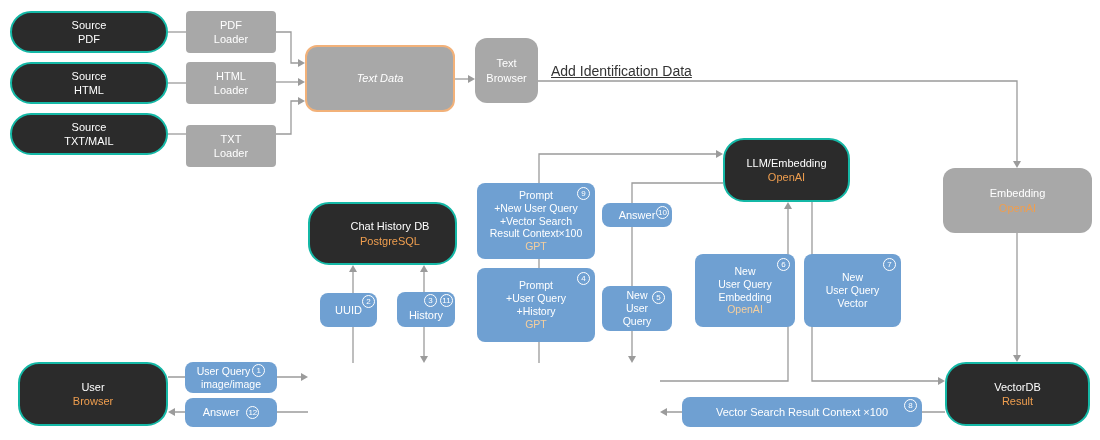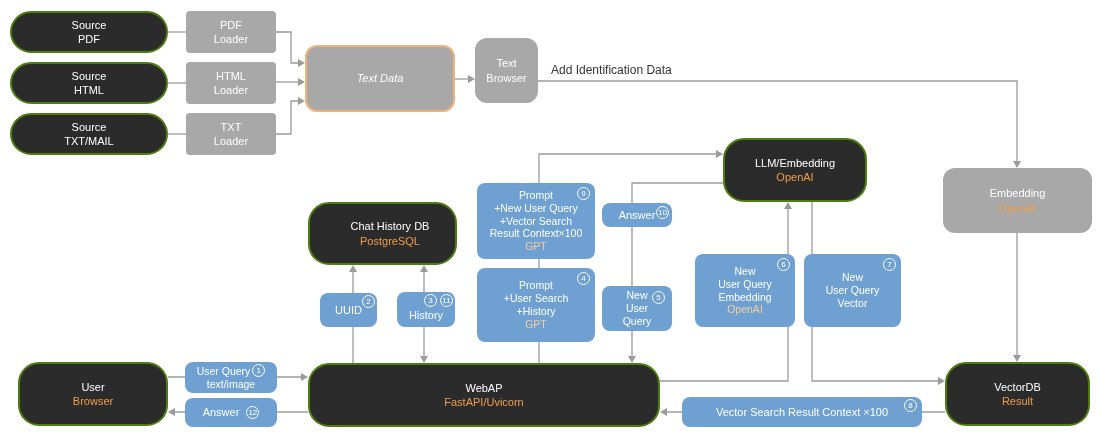--- a/index.html
+++ b/index.html
@@ -6,36 +6,36 @@
   #stage{
     position:relative;width:1100px;height:440px;background:#ffffff;
     font-family:"Liberation Sans", sans-serif;overflow:hidden;
   }
   #wires{position:absolute;left:0;top:0;z-index:0;pointer-events:none;}
   .node{
     position:absolute;box-sizing:border-box;z-index:1;
     display:flex;flex-direction:column;align-items:center;justify-content:center;
     text-align:center;font-size:11px;line-height:1.3;color:#fff;
   }
-  .dark{background:#2b2b2b;border:2px solid #4d7c0f;border-radius:21px;}
+  .dark{background:#2b2b2b;border:2px solid #14b8a6;border-radius:21px;}
   .gray{background:#a8a8a8;border-radius:4px;}
   .gray-round{background:#a8a8a8;border-radius:12px;}
   .orange-border{border:2px solid #f2b179;}
   .blue{background:#6fa0d2;border-radius:8px;}
   .accent{color:#ef9e4f;}          
   .accent-soft{color:#f5cf9e;}     
   .badge{
     position:absolute;box-sizing:border-box;border:1px solid #fff;border-radius:50%;
     color:#fff;min-width:13px;height:13px;padding:0 1px;font-size:8px;line-height:11px;
     text-align:center;background:transparent;
   }
   .badge.inline{position:static;display:inline-block;vertical-align:2px;margin-left:2px;}
   .badge-row{position:absolute;top:2px;right:2px;display:flex;gap:1px;}
   .annotation{
-    position:absolute;z-index:1;font-size:12px;color:#333;white-space:nowrap;
+    position:absolute;z-index:1;font-size:14px;color:#333;white-space:nowrap;text-decoration:underline;
   }
   .tight{line-height:1.22;font-size:10.5px;}
 </style>
 </head>
 <body>
 
 <div id="stage">
 
   <svg id="wires" width="1100" height="440" viewBox="0 0 1100 440">
     <g fill="none" stroke="#9b9b9b" stroke-width="1.3">
@@ -94,34 +94,34 @@
   </div>
 
   <div class="node gray" style="left:186px;top:11px;width:90px;height:42px;">
     <div>PDF</div>
     <div>Loader</div>
   </div>
   <div class="node gray" style="left:186px;top:62px;width:90px;height:42px;">
     <div>HTML</div>
     <div>Loader</div>
   </div>
-  <div class="node gray" style="left:186px;top:113px;width:90px;height:42px;">
+  <div class="node gray" style="left:186px;top:125px;width:90px;height:42px;">
     <div>TXT</div>
     <div>Loader</div>
   </div>
 
   <div class="node gray-round orange-border" style="left:305px;top:45px;width:150px;height:67px;font-style:italic;">
     <div>Text Data</div>
   </div>
   <div class="node gray-round" style="left:475px;top:38px;width:63px;height:65px;">
     <div>Text</div>
     <div>Browser</div>
   </div>
 
-  <div class="node dark" style="left:723px;top:138px;width:144px;height:64px;">
+  <div class="node dark" style="left:723px;top:138px;width:127px;height:64px;">
     <div>LLM/Embedding</div>
     <div class="accent">OpenAI</div>
   </div>
   <div class="node gray-round" style="left:943px;top:168px;width:149px;height:65px;">
     <div>Embedding</div>
     <div class="accent">OpenAI</div>
   </div>
 
   <div class="node dark" style="left:308px;top:202px;width:149px;height:63px;padding-left:15px;">
     <div>Chat History DB</div>
@@ -138,21 +138,21 @@
   </div>
 
   <div class="node blue" style="left:602px;top:203px;width:70px;height:24px;">
     <span class="badge" style="top:3px;right:3px;">10</span>
     <div>Answer</div>
   </div>
 
   <div class="node blue tight" style="left:477px;top:268px;width:118px;height:74px;">
     <span class="badge" style="top:4px;right:5px;">4</span>
     <div>Prompt</div>
-    <div>+User Search</div>
+    <div>+User Query</div>
     <div>+History</div>
     <div class="accent-soft">GPT</div>
   </div>
 
   <div class="node blue tight" style="left:602px;top:286px;width:70px;height:45px;">
     <span class="badge" style="top:5px;right:7px;">5</span>
     <div>New</div>
     <div>User</div>
     <div>Query</div>
   </div>
@@ -186,32 +186,28 @@
 
   <div class="node dark" style="left:18px;top:362px;width:150px;height:64px;">
     <div>User</div>
     <div class="accent">Browser</div>
   </div>
 
   <div class="node blue tight" style="left:185px;top:362px;width:92px;height:31px;">
     <div>
       <span>User Query</span><span class="badge inline">1</span>
     </div>
-    <div>text/image</div>
+    <div>image/image</div>
   </div>
 
   <div class="node blue" style="left:185px;top:398px;width:92px;height:29px;flex-direction:row;gap:5px;">
     <span>Answer</span>
     <span class="badge inline">12</span>
   </div>
 
-  <div class="node dark" style="left:308px;top:363px;width:352px;height:64px;">
-    <div>WebAP</div>
-    <div class="accent">FastAPI/Uvicorn</div>
-  </div>
 
   <div class="node blue" style="left:682px;top:397px;width:240px;height:30px;">
     <span class="badge" style="top:2px;right:5px;">8</span>
     <div>Vector Search Result Context ×100</div>
   </div>
 
   <div class="node dark" style="left:945px;top:362px;width:145px;height:64px;">
     <div>VectorDB</div>
     <div class="accent">Result</div>
   </div>

